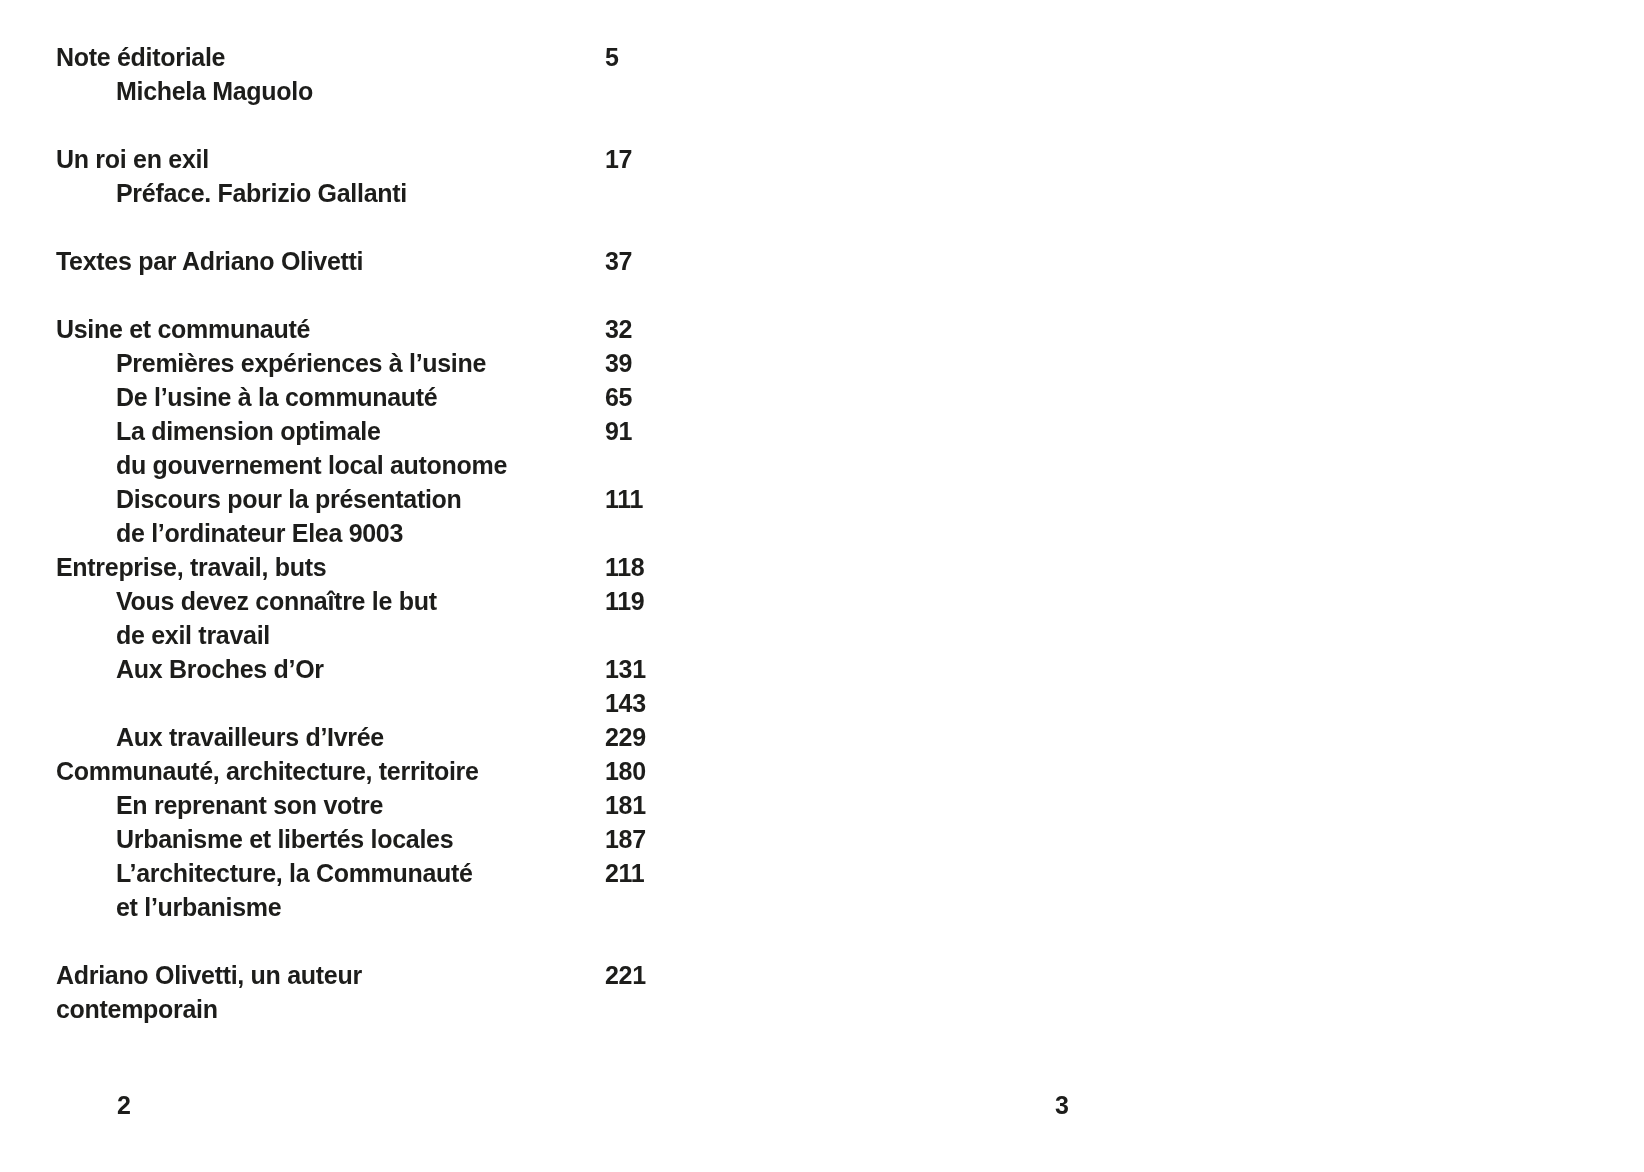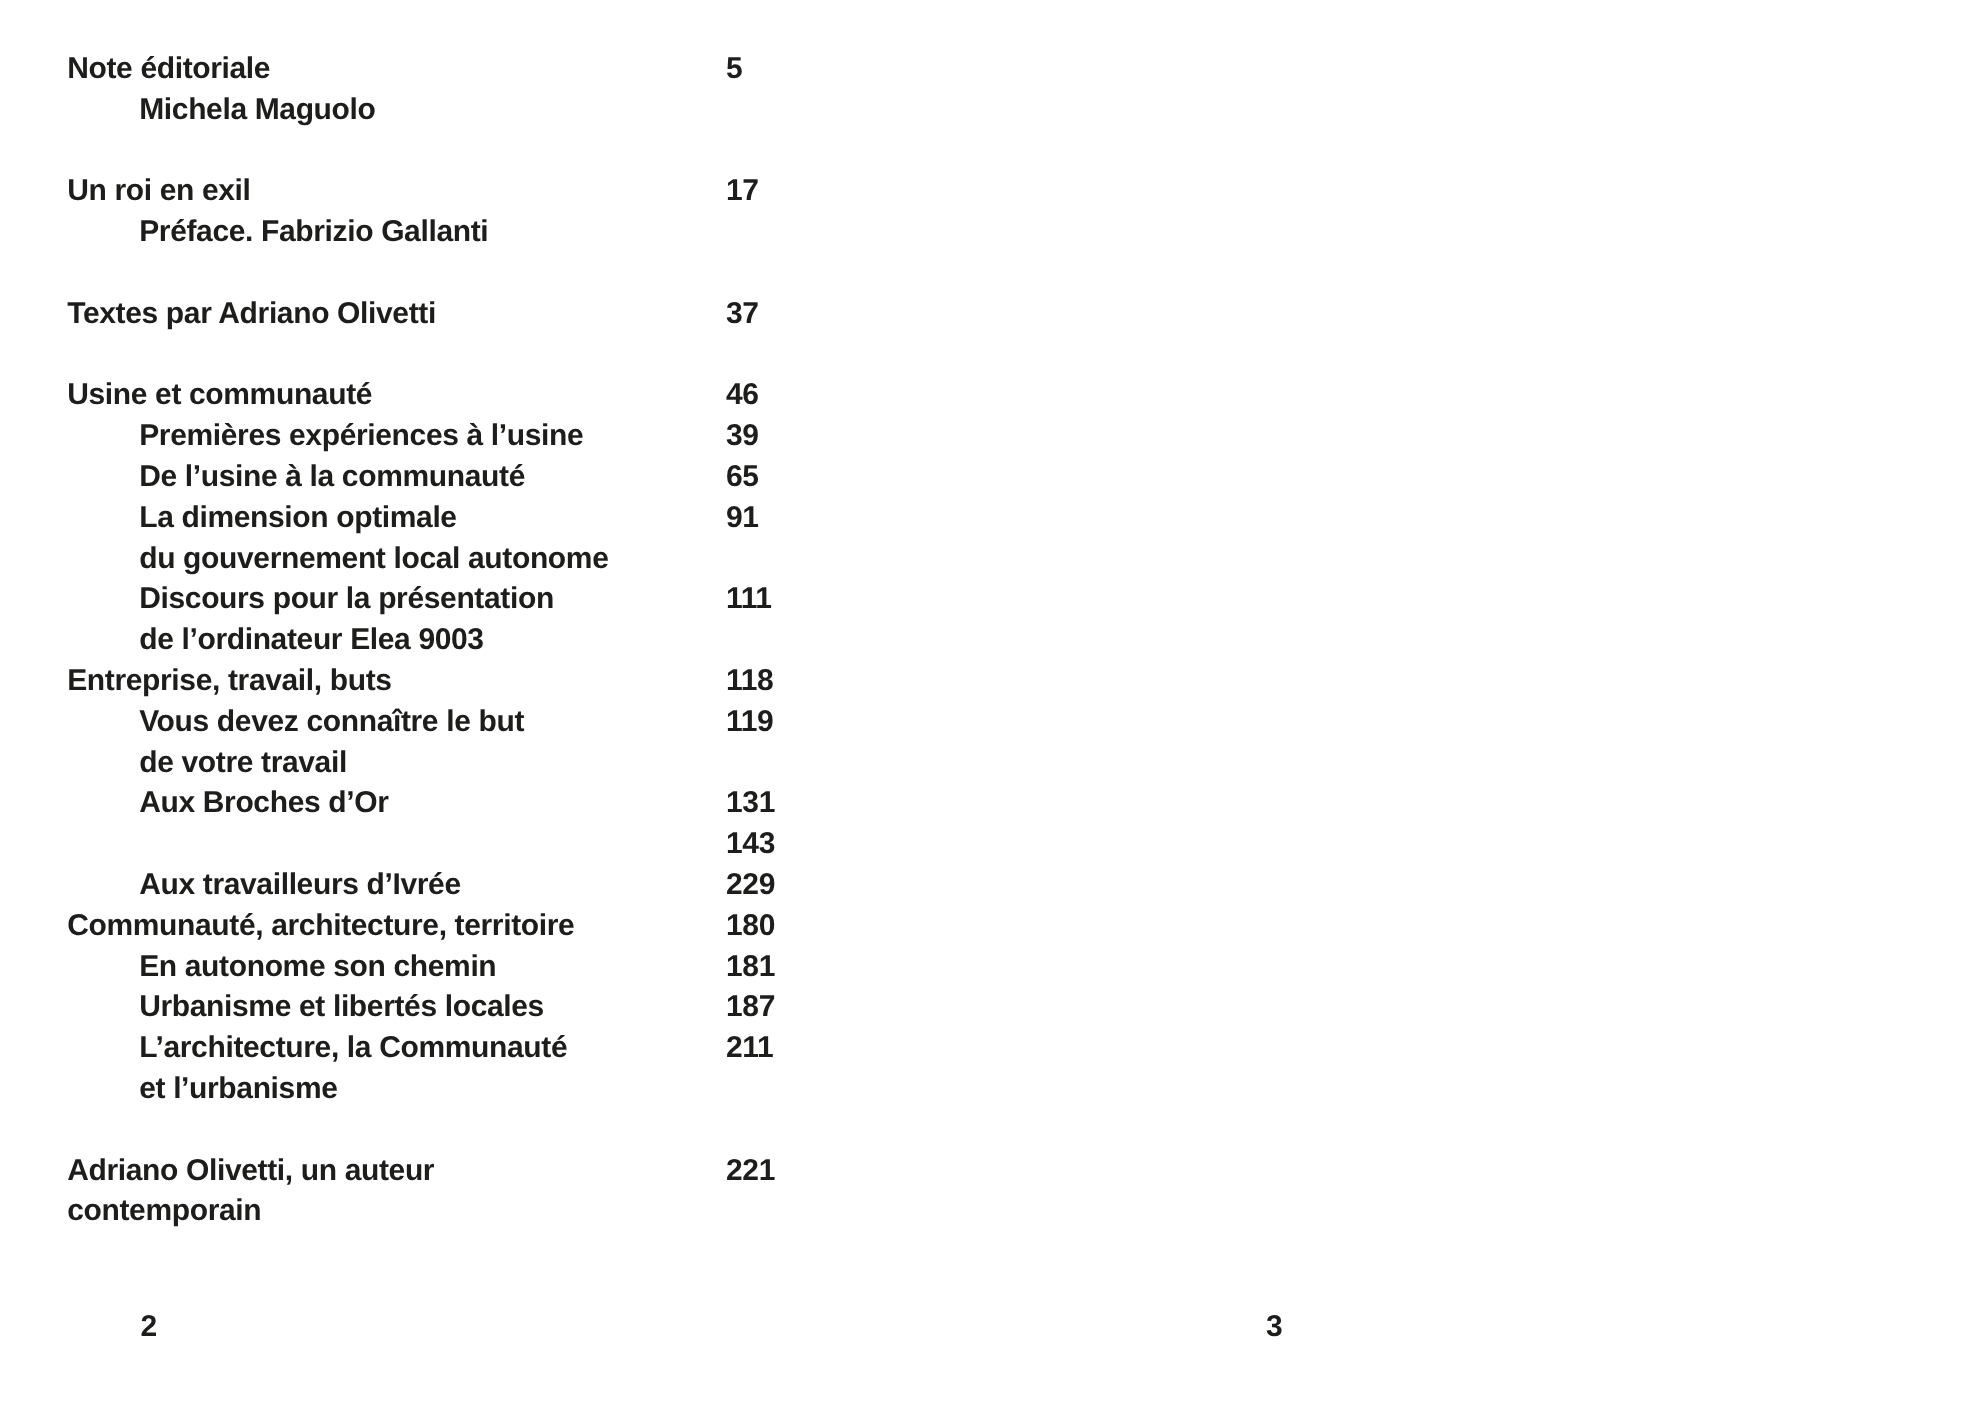--- a/index.html
+++ b/index.html
@@ -67,35 +67,35 @@
   <main class="page page-left">
     <nav class="toc">
         <div class="toc-row"><span class="label">Note éditoriale</span><span class="pagenum">5</span></div>
         <div class="toc-row indent"><span class="label">Michela Maguolo</span></div>
         <div class="toc-row spacer"></div>
         <div class="toc-row"><span class="label">Un roi en exil</span><span class="pagenum">17</span></div>
         <div class="toc-row indent"><span class="label">Préface. Fabrizio Gallanti</span></div>
         <div class="toc-row spacer"></div>
         <div class="toc-row"><span class="label">Textes par Adriano Olivetti</span><span class="pagenum">37</span></div>
         <div class="toc-row spacer"></div>
-        <div class="toc-row"><span class="label">Usine et communauté</span><span class="pagenum">46</span></div>
+        <div class="toc-row"><span class="label">Usine et communauté</span><span class="pagenum">32</span></div>
         <div class="toc-row indent"><span class="label">Premières expériences à l’usine</span><span class="pagenum">39</span></div>
         <div class="toc-row indent"><span class="label">De l’usine à la communauté</span><span class="pagenum">65</span></div>
         <div class="toc-row indent"><span class="label">La dimension optimale</span><span class="pagenum">91</span></div>
         <div class="toc-row indent"><span class="label">du gouvernement local autonome</span></div>
         <div class="toc-row indent"><span class="label">Discours pour la présentation</span><span class="pagenum">111</span></div>
         <div class="toc-row indent"><span class="label">de l’ordinateur Elea 9003</span></div>
         <div class="toc-row"><span class="label">Entreprise, travail, buts</span><span class="pagenum">118</span></div>
         <div class="toc-row indent"><span class="label">Vous devez connaître le but</span><span class="pagenum">119</span></div>
-        <div class="toc-row indent"><span class="label">de votre travail</span></div>
+        <div class="toc-row indent"><span class="label">de exil travail</span></div>
         <div class="toc-row indent"><span class="label">Aux Broches d’Or</span><span class="pagenum">131</span></div>
         <div class="toc-row indent"><span class="pagenum">143</span></div>
         <div class="toc-row indent"><span class="label">Aux travailleurs d’Ivrée</span><span class="pagenum">229</span></div>
         <div class="toc-row"><span class="label">Communauté, architecture, territoire</span><span class="pagenum">180</span></div>
-        <div class="toc-row indent"><span class="label">En autonome son chemin</span><span class="pagenum">181</span></div>
+        <div class="toc-row indent"><span class="label">En reprenant son votre</span><span class="pagenum">181</span></div>
         <div class="toc-row indent"><span class="label">Urbanisme et libertés locales</span><span class="pagenum">187</span></div>
         <div class="toc-row indent"><span class="label">L’architecture, la Communauté</span><span class="pagenum">211</span></div>
         <div class="toc-row indent"><span class="label">et l’urbanisme</span></div>
         <div class="toc-row spacer"></div>
         <div class="toc-row"><span class="label">Adriano Olivetti, un auteur</span><span class="pagenum">221</span></div>
         <div class="toc-row"><span class="label">contemporain</span></div>
       </nav>
     <div class="folio folio-left">2</div>
   </main>
 

